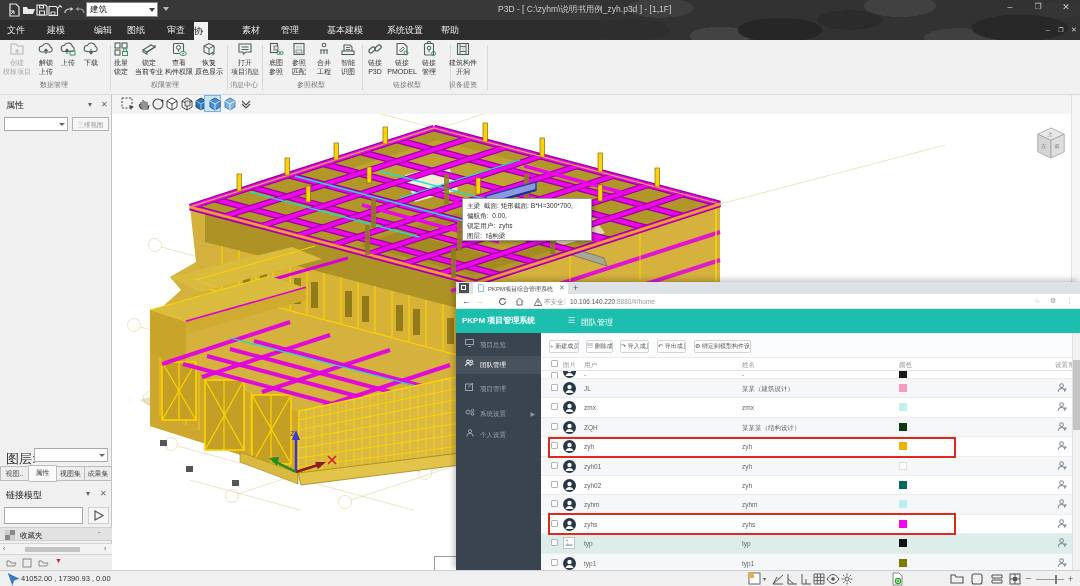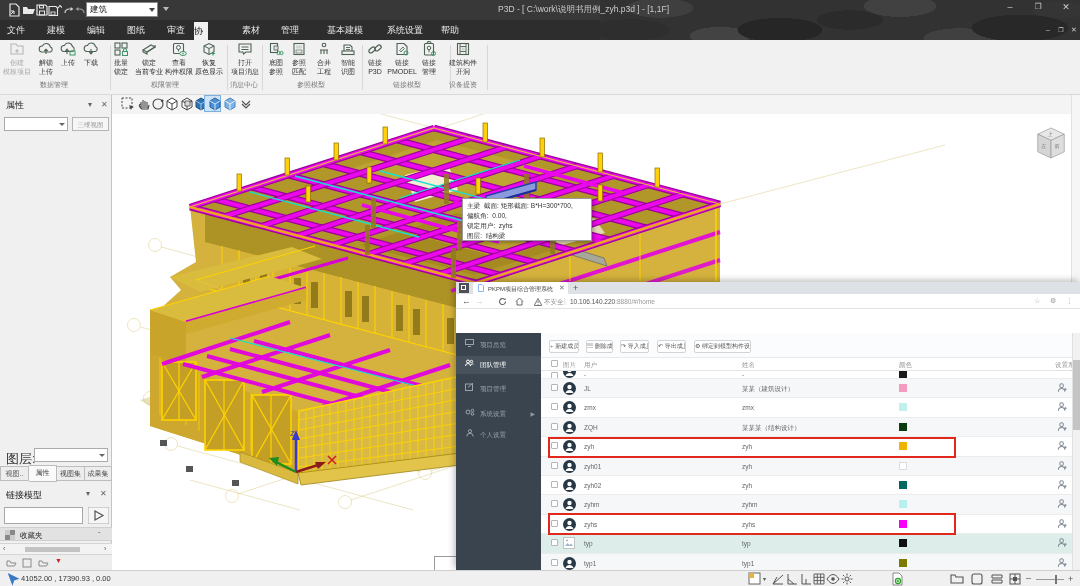--- a/index.html
+++ b/index.html
@@ -87,30 +87,30 @@
  <svg class="qicon" style="left:61px" viewBox="0 0 14 14">
         <path d="M4 10c0-3 2.5-4 4.5-4h2" stroke="#cfcfcf" fill="none" stroke-width="1.2"></path>
         <path d="M9.5 4l3 2-3 2z" fill="#cfcfcf"></path>
       </svg>
  <svg class="qicon" style="left:74px" viewBox="0 0 14 14">
         <path d="M10 10c0-3-2.5-4-4.5-4h-2" stroke="#9a9a9a" fill="none" stroke-width="1.2"></path>
         <path d="M4.5 4l-3 2 3 2z" fill="#9a9a9a"></path>
       </svg>
  <div id="combo1">建筑<span class="dd"></span></div>
  <div style="position:absolute;left:163px;top:7px;width:0;height:0;border-left:3px solid transparent;border-right:3px solid transparent;border-top:4px solid #bbb"></div>
- <div id="wtitle">P3D - [ C:\work\说明书用例_zyh.p3d ] - [1,1F]</div>
+ <div id="wtitle">P3D - [ C:\zyhm\说明书用例_zyh.p3d ] - [1,1F]</div>
  <div class="winbtn" style="left:1000px">–</div>
  <div class="winbtn" style="left:1028px;font-size:8px">❐</div>
  <div class="winbtn" style="left:1056px">✕</div>
 </div>
 
 <div id="menubar">
  <div class="mtab" style="left:1px;width:30px">文件</div>
  <div class="mtab" style="left:41px;width:30px">建模</div>
- <div class="mtab" style="left:81px;width:30px">编辑</div>
+ <div class="mtab" style="left:88px;width:30px">编辑</div>
  <div class="mtab" style="left:121px;width:30px">图纸</div>
  <div class="mtab" style="left:161px;width:30px">审查</div>
  <div id="tabsel">协同</div>
  <div class="mtab" style="left:236px;width:30px">素材</div>
  <div class="mtab" style="left:275px;width:30px">管理</div>
  <div class="mtab" style="left:320px;width:50px">基本建模</div>
  <div class="mtab" style="left:380px;width:50px">系统设置</div>
  <div class="mtab" style="left:435px;width:30px">帮助</div>
  <div class="winbtn" style="left:1042px;top:6px;font-size:7px;width:12px">–</div>
  <div class="winbtn" style="left:1055px;top:6px;font-size:6px;width:12px">❐</div>
@@ -563,20 +563,25 @@
           <path d="M4 0.5L7.8 7.5H0.2z" fill="none" stroke="#777" stroke-width="1"></path>
           <path d="M4 3v2m0 1v0.8" stroke="#777" stroke-width="1"></path>
         </svg>
  <span style="position:absolute;left:88px;top:4px;font-size:6.5px;color:#888">不安全</span>
  <span style="position:absolute;left:108px;top:3px;font-size:7px;color:#ccc">|</span>
  <span style="position:absolute;left:114px;top:4px;font-size:6.5px;color:#555">10.106.140.220<span style="color:#999">:8880/#/home</span></span>
  <span style="position:absolute;left:578px;top:3px;font-size:7px;color:#999">☆</span>
  <span style="position:absolute;left:594px;top:3px;font-size:7px;color:#999">⚙</span>
  <span style="position:absolute;left:610px;top:3px;font-size:7px;color:#999">⋮</span>
 </div>
+<div id="bteal">
+ <span style="position:absolute;left:6px;top:6px;font-size:8px;font-weight:bold;color:#fff">PKPM 项目管理系统</span>
+ <span style="position:absolute;left:112px;top:7px;font-size:8px;color:#eafaf7">☰</span>
+ <span style="position:absolute;left:125px;top:7.5px;font-size:8px;color:#fff">团队管理</span>
+</div>
 <div id="bside">
  <div class="sitem" style="top:2px"><span class="si"><svg width="9" height="8" viewBox="0 0 9 8">
               <rect x="0.5" y="0.5" width="8" height="5" fill="none" stroke="#98a3ad"></rect>
               <path d="M3 7.5h3" stroke="#98a3ad"></path>
             </svg></span>项目总览</div>
  <div style="position:absolute;left:0;top:23px;width:85px;height:18px;background:#47525c"></div>
  <div class="sitem" style="top:22px;color:#fff"><span class="si"><svg width="9" height="8" viewBox="0 0 9 8">
               <circle cx="3" cy="2.5" r="1.5" fill="none" stroke="#fff"></circle>
               <circle cx="6.5" cy="2.5" r="1.2" fill="none" stroke="#fff"></circle>
               <path d="M0.5 7a2.5 2.5 0 0 1 5 0M5.5 7a2 2 0 0 1 3 -1.8" fill="none" stroke="#fff"></path>

